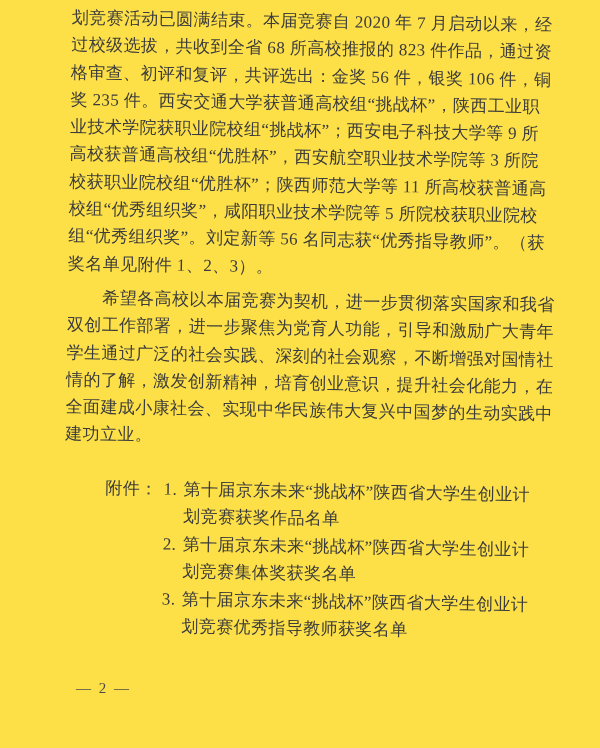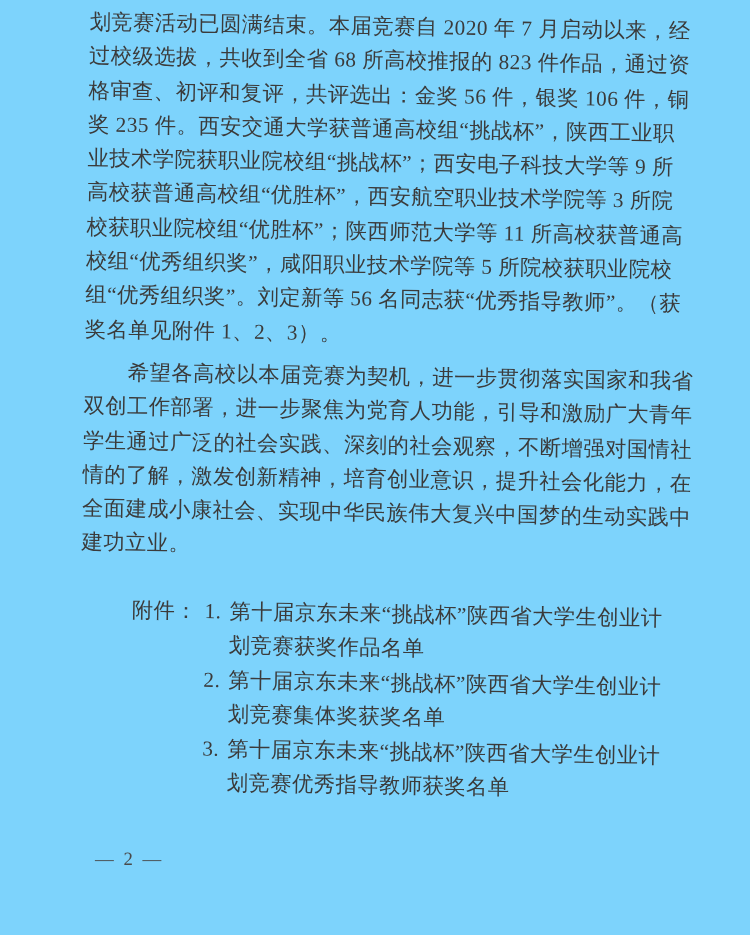--- a/index.html
+++ b/index.html
@@ -1,20 +1,20 @@
 <!DOCTYPE html>
 <html><head>
 <meta charset="utf-8">
 <style>
   html, body { margin: 0; padding: 0; }
   .page {
     position: relative;
     width: 600px;
     height: 748px;
-    background: #7dd3fc;
+    background: #fde047;
     overflow: hidden;
     font-family: "Liberation Serif", "DejaVu Serif", serif;
   }
   .content {
     position: absolute;
     left: 72px;
     top: 4px;
     width: 458px;
     color: #3b3b3b;
     transform: rotate(0.9deg);

